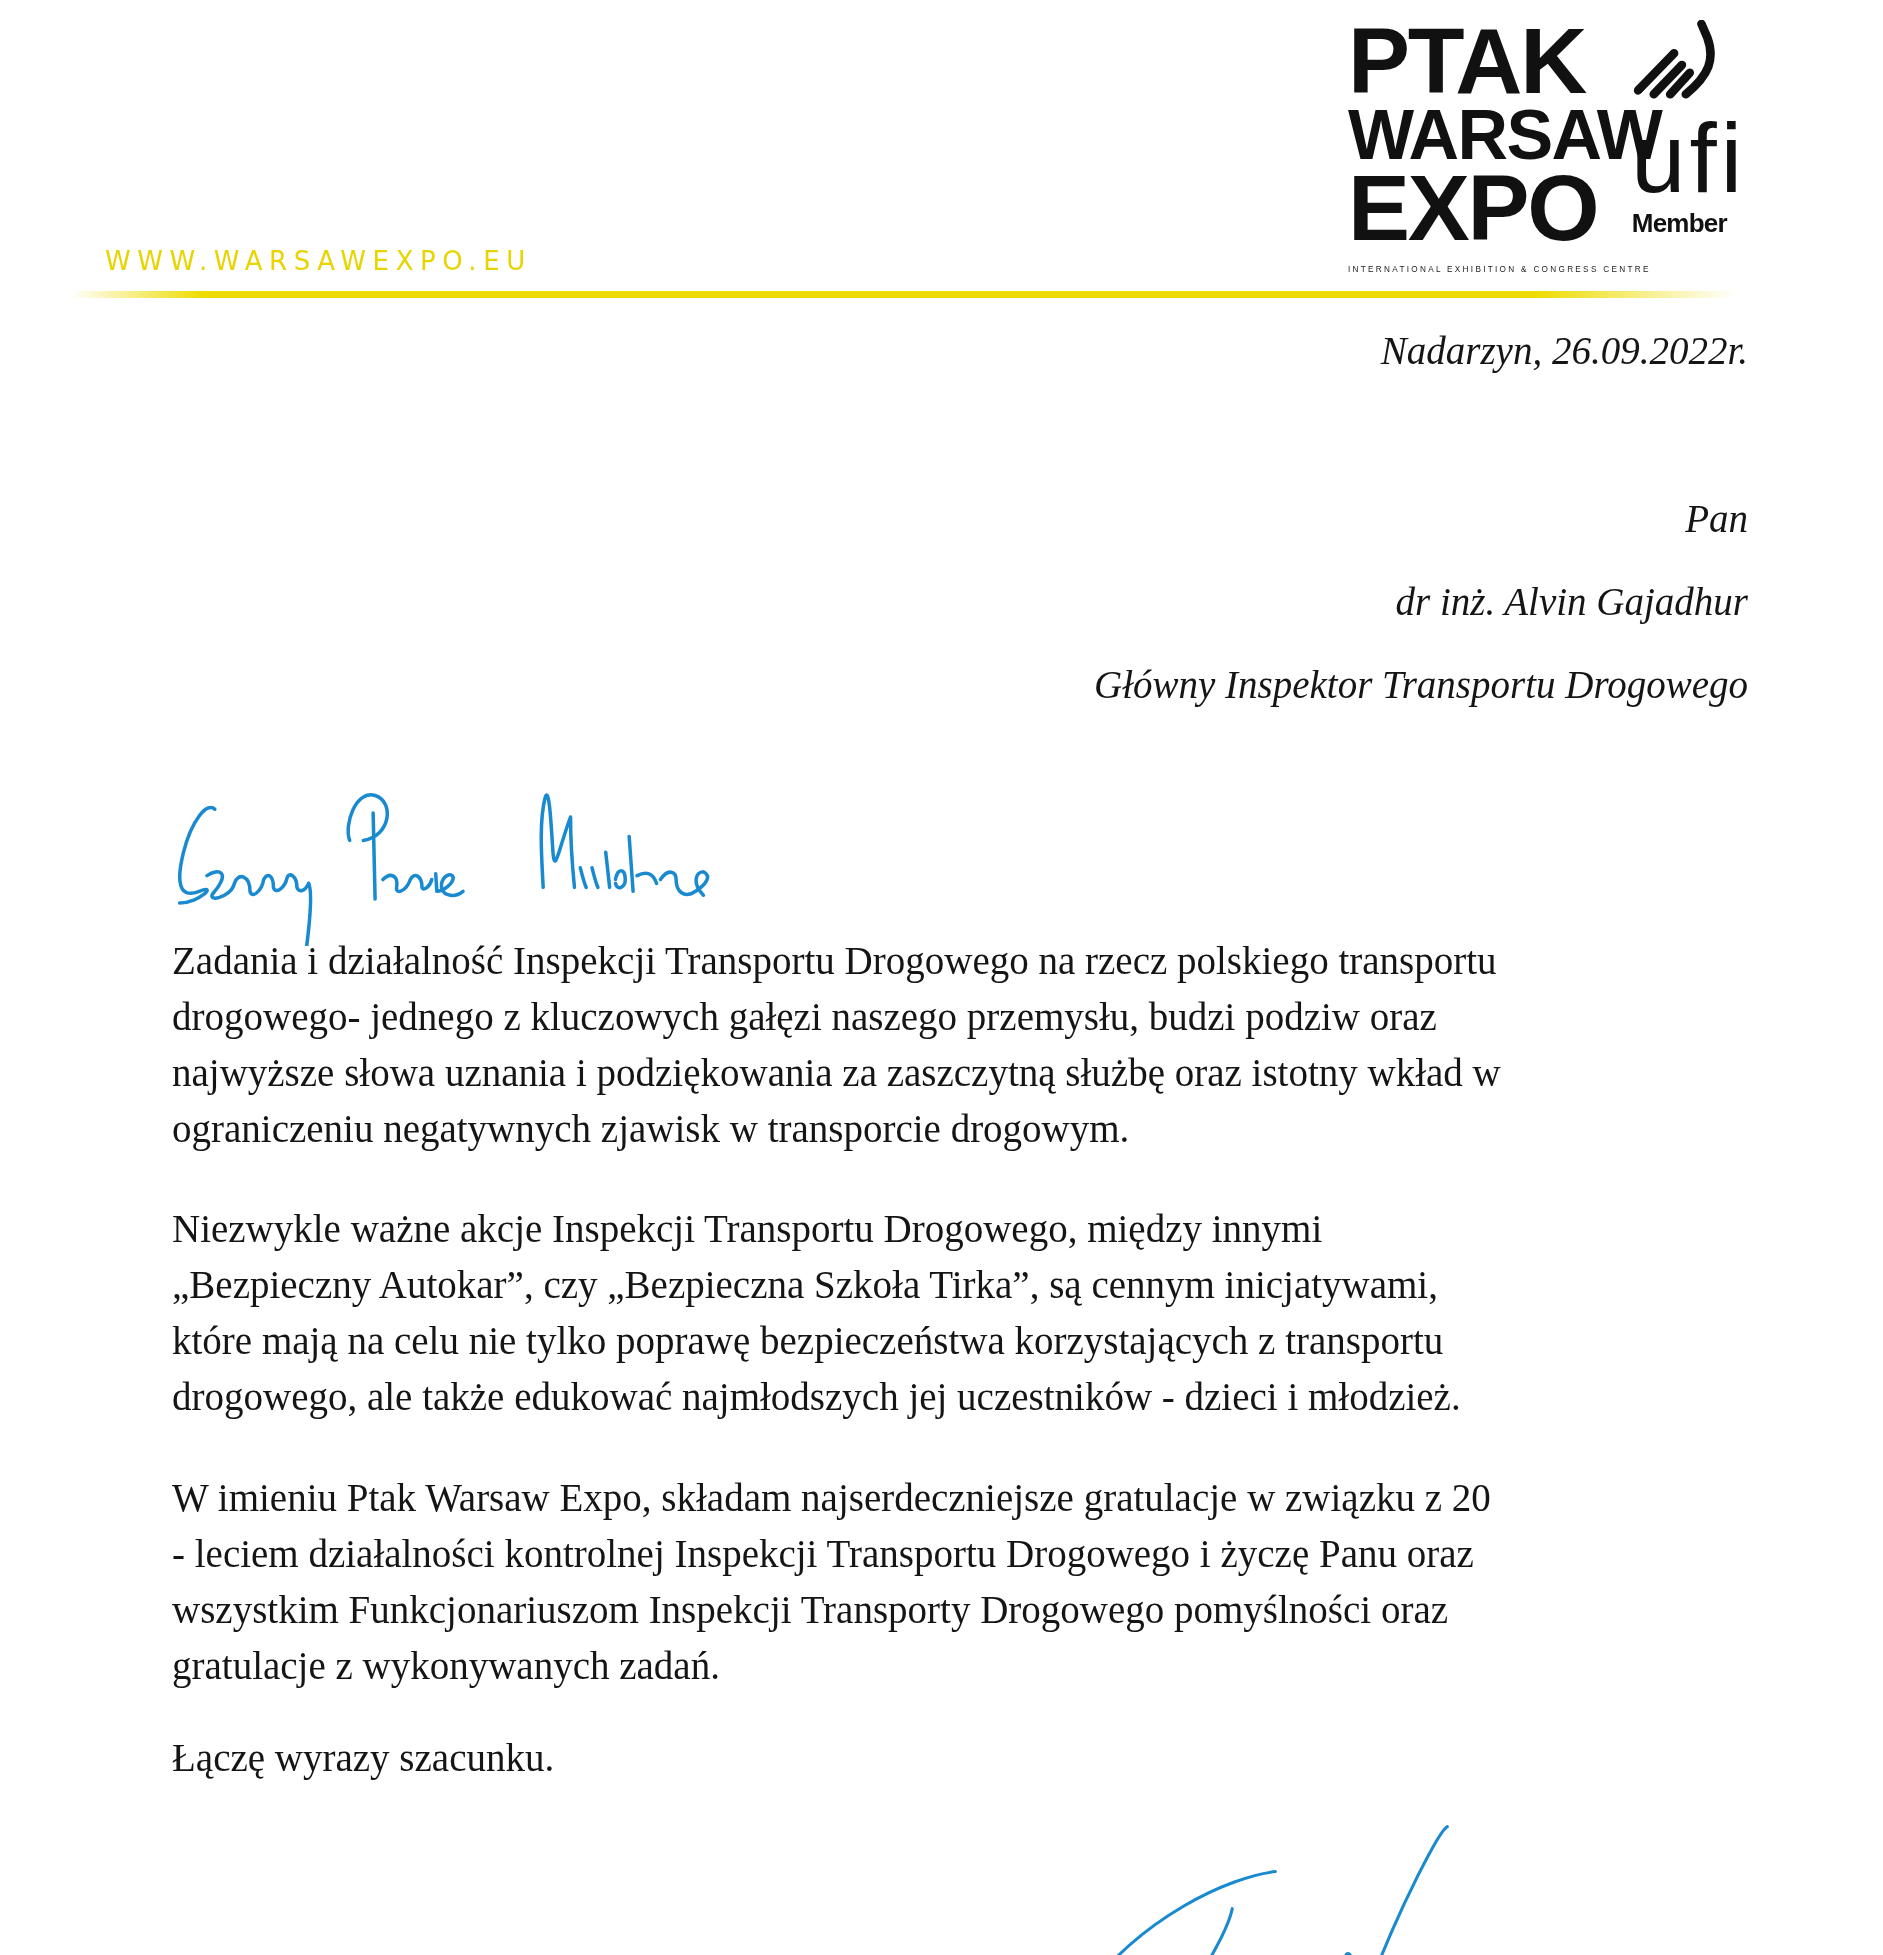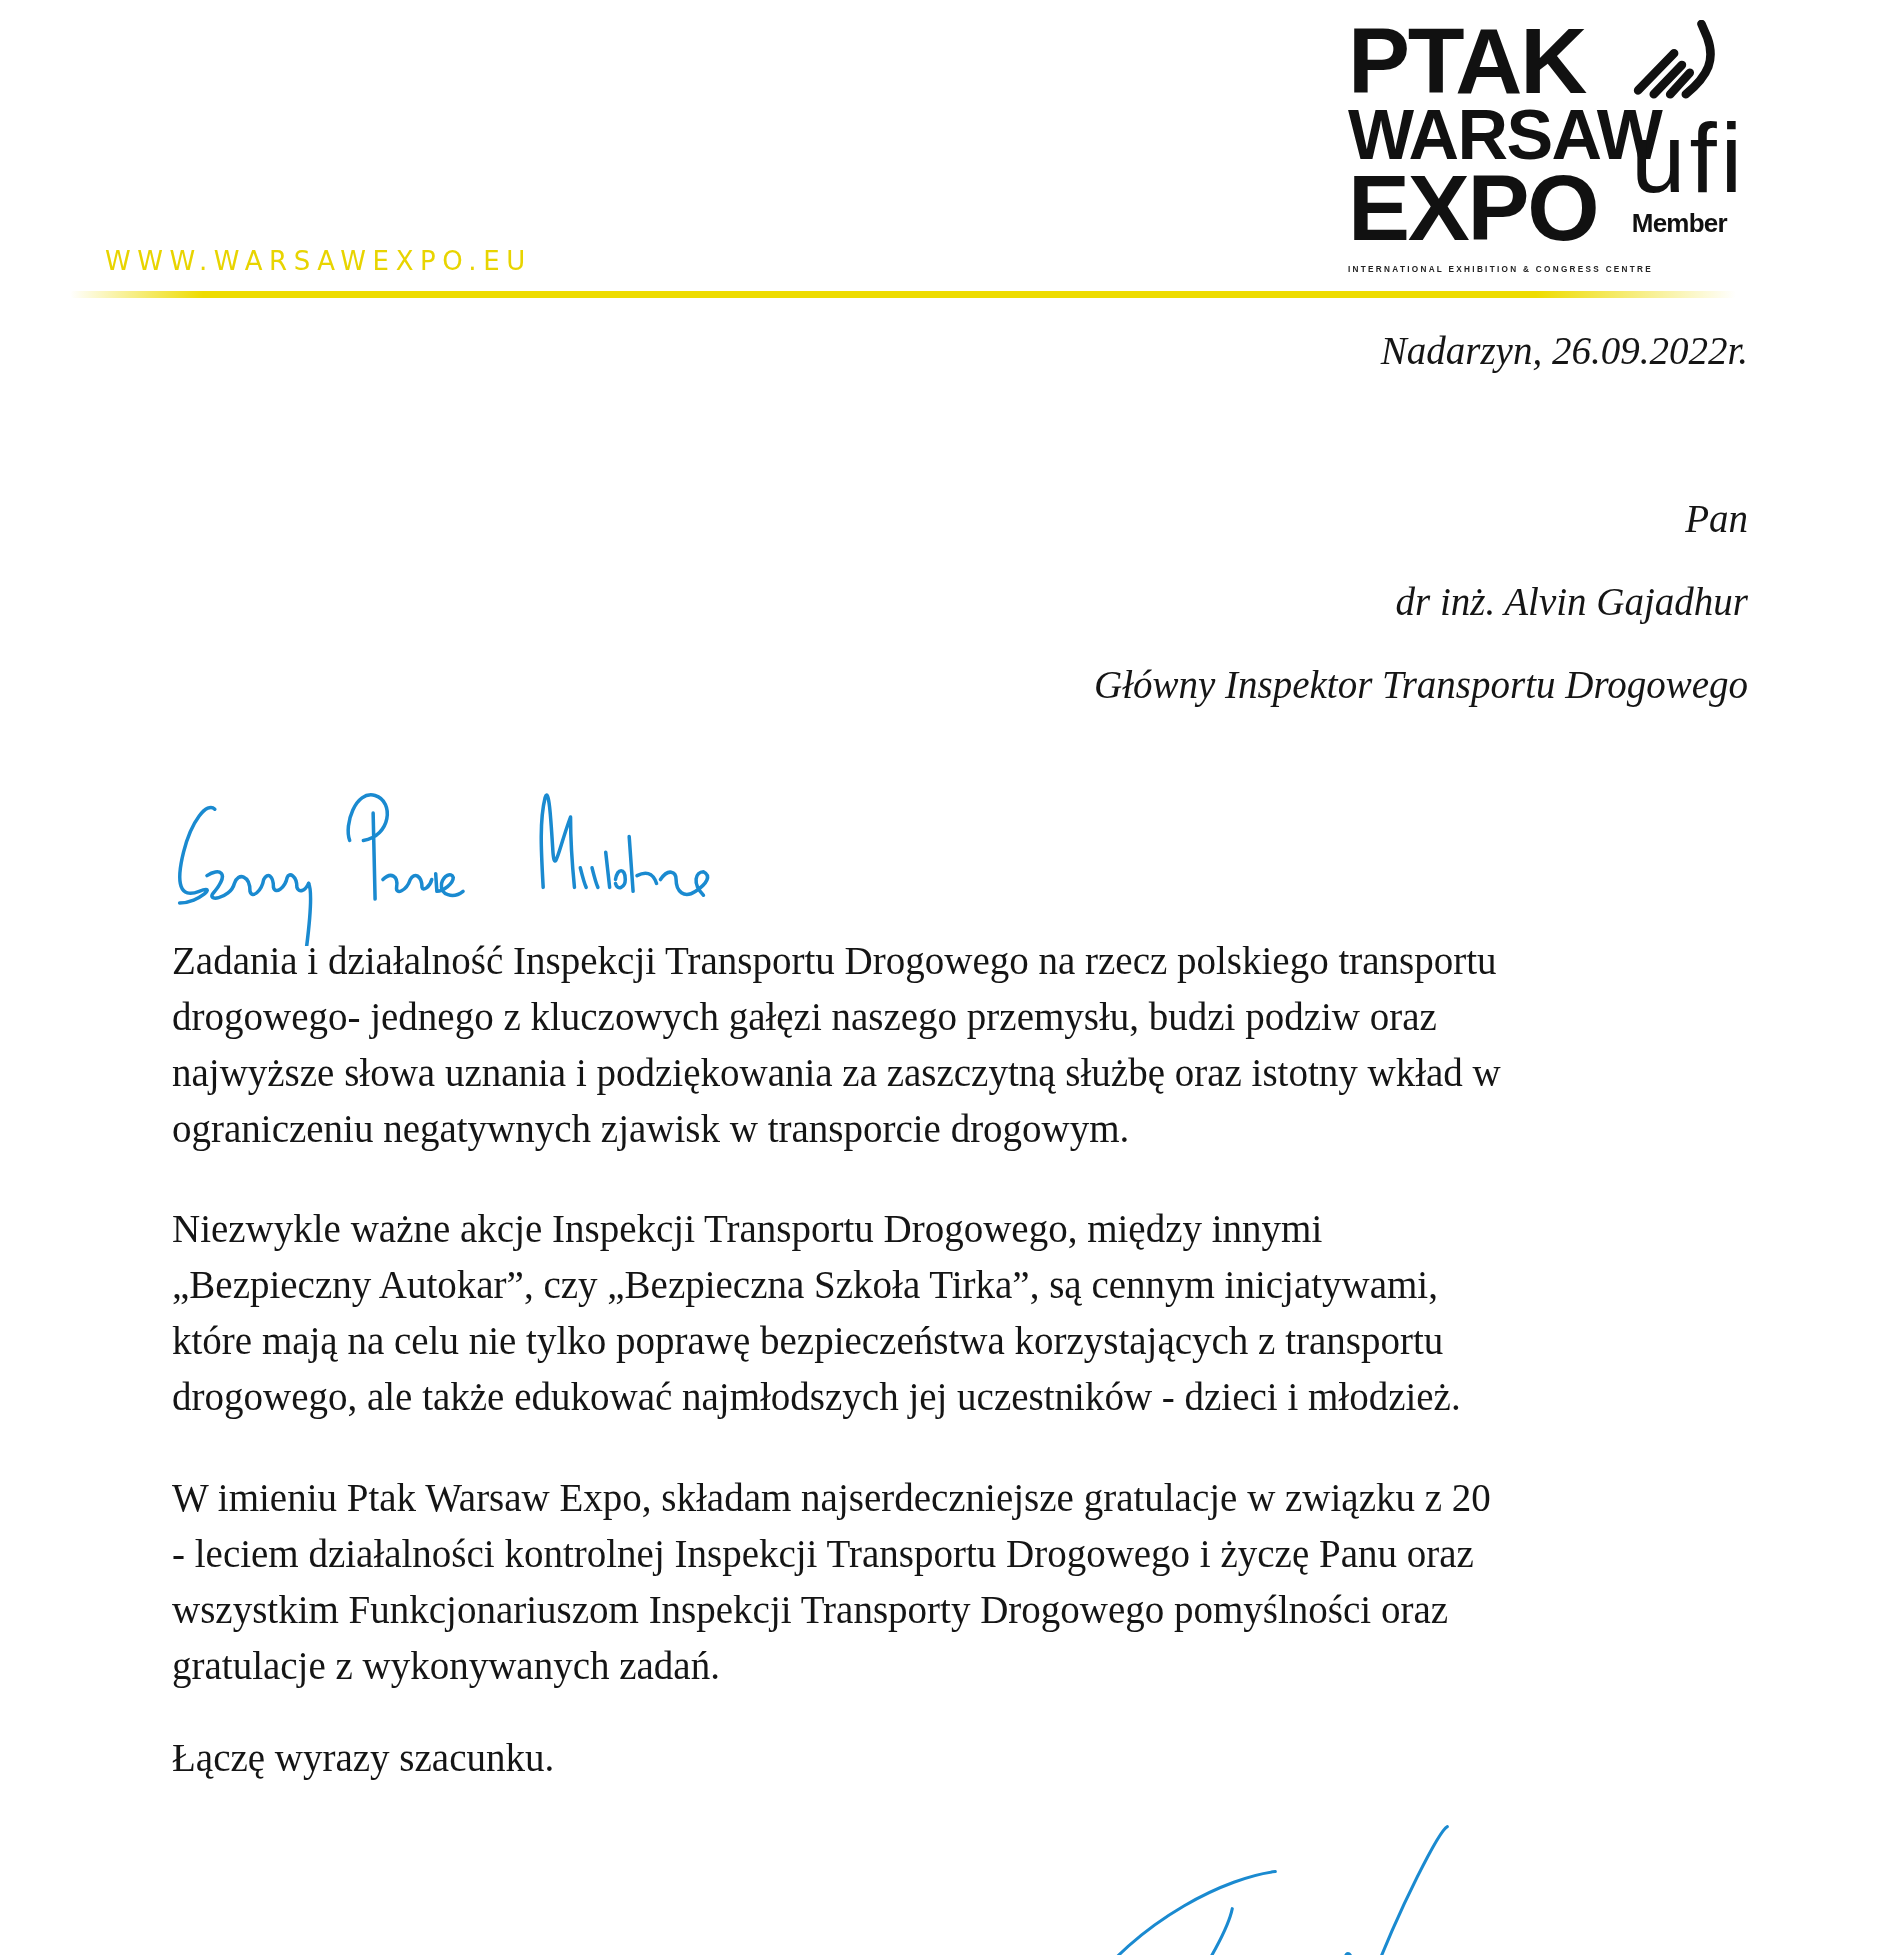--- a/index.html
+++ b/index.html
@@ -7,21 +7,21 @@
 
   
   .hdr-url { position: absolute; left: 105px; top: 246px; font-family: "DejaVu Sans", sans-serif; font-size: 26px; letter-spacing: 6.6px; color: #e8d400; transform: scaleY(1.05); }
   .hdr-line { position: absolute; left: 70px; top: 291px; width: 1666px; height: 7px; border-radius: 3.5px;
     background: linear-gradient(to right, rgba(240,220,0,0) 0%, #eedc00 8%, #eedc00 88%, rgba(240,220,0,0) 100%); }
   .logo-main { position: absolute; left: 1348px; top: 21.5px; width: 282px; }
   .logo-main .l { font-family: "Liberation Sans", sans-serif; font-weight: bold; color: #111; line-height: 0.86; letter-spacing: -2.3px; }
   .logo-main .l1 { font-size: 93px; }
   .logo-main .l2 { font-size: 70px; letter-spacing: -1.6px; margin-top: 3.9px; }
   .logo-main .l3 { font-size: 93px; margin-top: 3.9px; }
-  .logo-main .sub { font-family: "Liberation Sans", sans-serif; font-weight: bold; font-size: 8.2px; letter-spacing: 2.3px; margin-top: 15.6px; color: #222; white-space: nowrap; }
+  .logo-main .sub { font-family: "Liberation Sans", sans-serif; font-weight: normal; font-size: 8.2px; letter-spacing: 2.3px; margin-top: 15.6px; color: #222; white-space: nowrap; }
   .ufi { position: absolute; left: 1631px; top: 19.6px; width: 184px; height: 235px; }
   .ufi-icon { position: absolute; left: 0; top: 0; }
   .ufi-text { position: absolute; left: 0; top: 89px; font-family: "Liberation Sans", sans-serif; font-size: 98px; color: #111; letter-spacing: 3.9px; line-height: 1; }
   .ufi-member { position: absolute; left: 0.8px; top: 188px; font-family: "Liberation Sans", sans-serif; font-weight: bold; font-size: 26px; color: #111; letter-spacing: -0.8px; }
 
   
   .right { position: absolute; right: 135px; text-align: right; font-size: 39px; white-space: nowrap; font-style: italic; }
   .date { top: 328px; }
   .addr1 { top: 496px; }
   .addr2 { top: 579px; }

